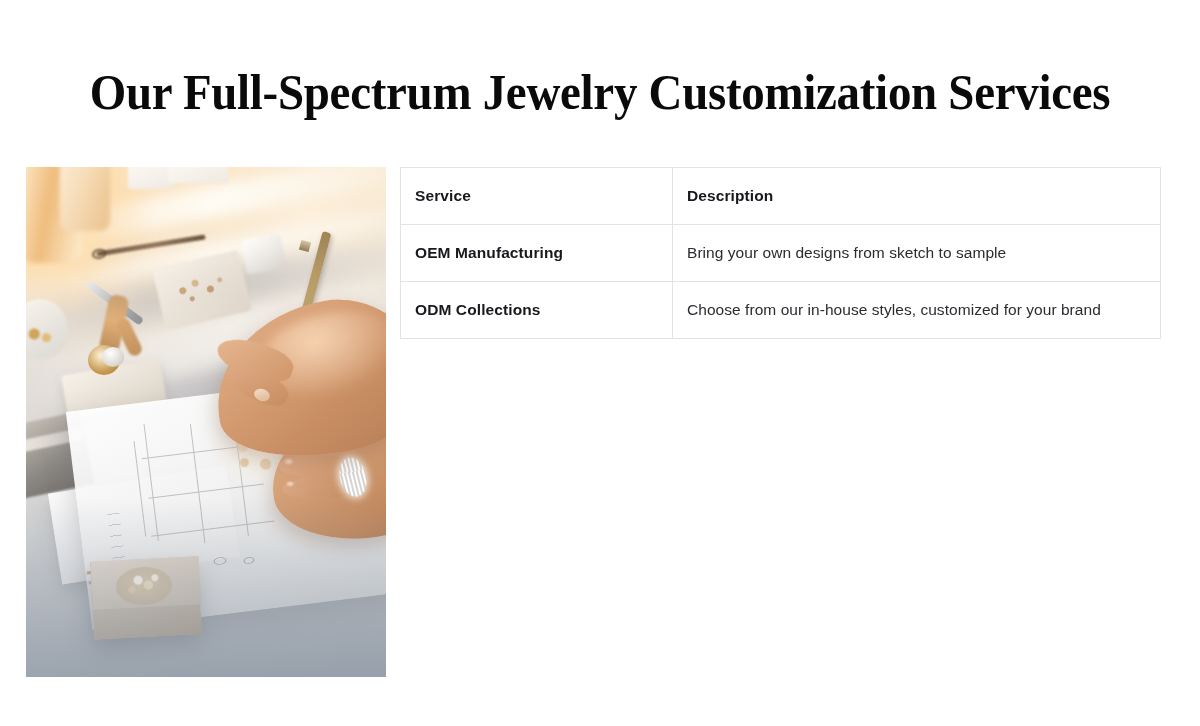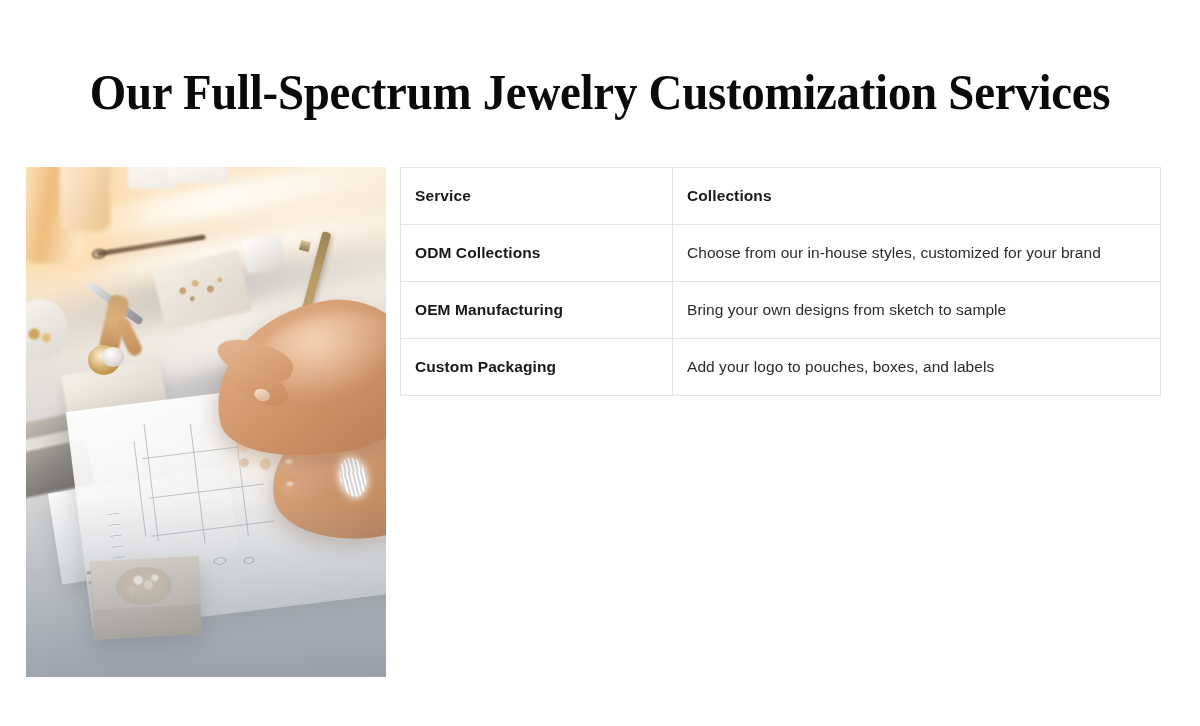--- a/index.html
+++ b/index.html
@@ -683,33 +683,29 @@
     </figure>
 
     <table class="svc-table">
       <colgroup>
         <col class="c-service">
         <col class="c-desc">
       </colgroup>
       <thead>
         <tr>
           <th>Service</th>
-          <th>Collections</th>
+          <th>Description</th>
         </tr>
       </thead>
       <tbody>
-        <tr>
-          <td class="svc-name">ODM Collections</td>
-          <td class="svc-desc">Choose from our in-house styles, customized for your brand</td>
-        </tr>
         <tr>
           <td class="svc-name">OEM Manufacturing</td>
           <td class="svc-desc">Bring your own designs from sketch to sample</td>
         </tr>
         <tr>
-          <td class="svc-name">Custom Packaging</td>
-          <td class="svc-desc">Add your logo to pouches, boxes, and labels</td>
+          <td class="svc-name">ODM Collections</td>
+          <td class="svc-desc">Choose from our in-house styles, customized for your brand</td>
         </tr>
       </tbody>
     </table>
 
   </div>
 </div>
 
 </body></html>

